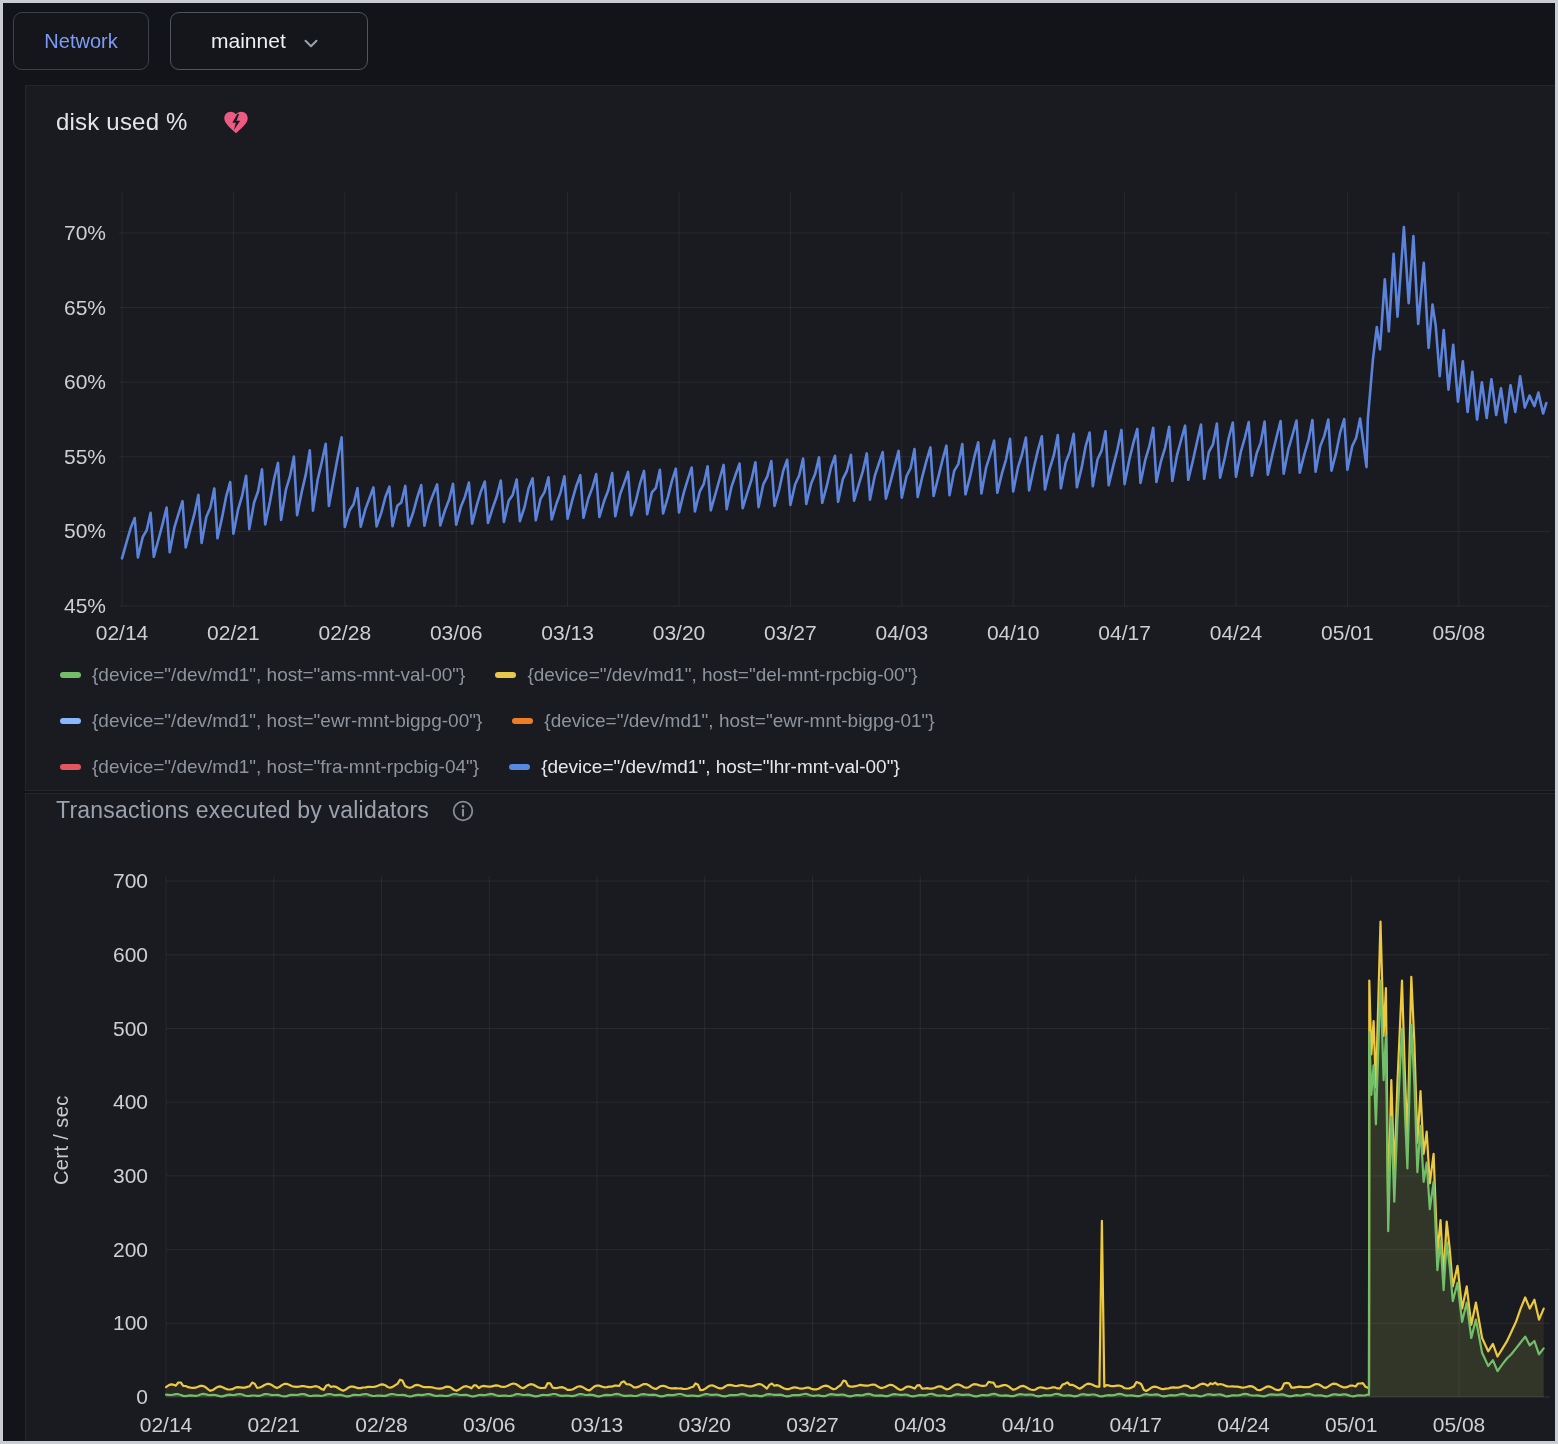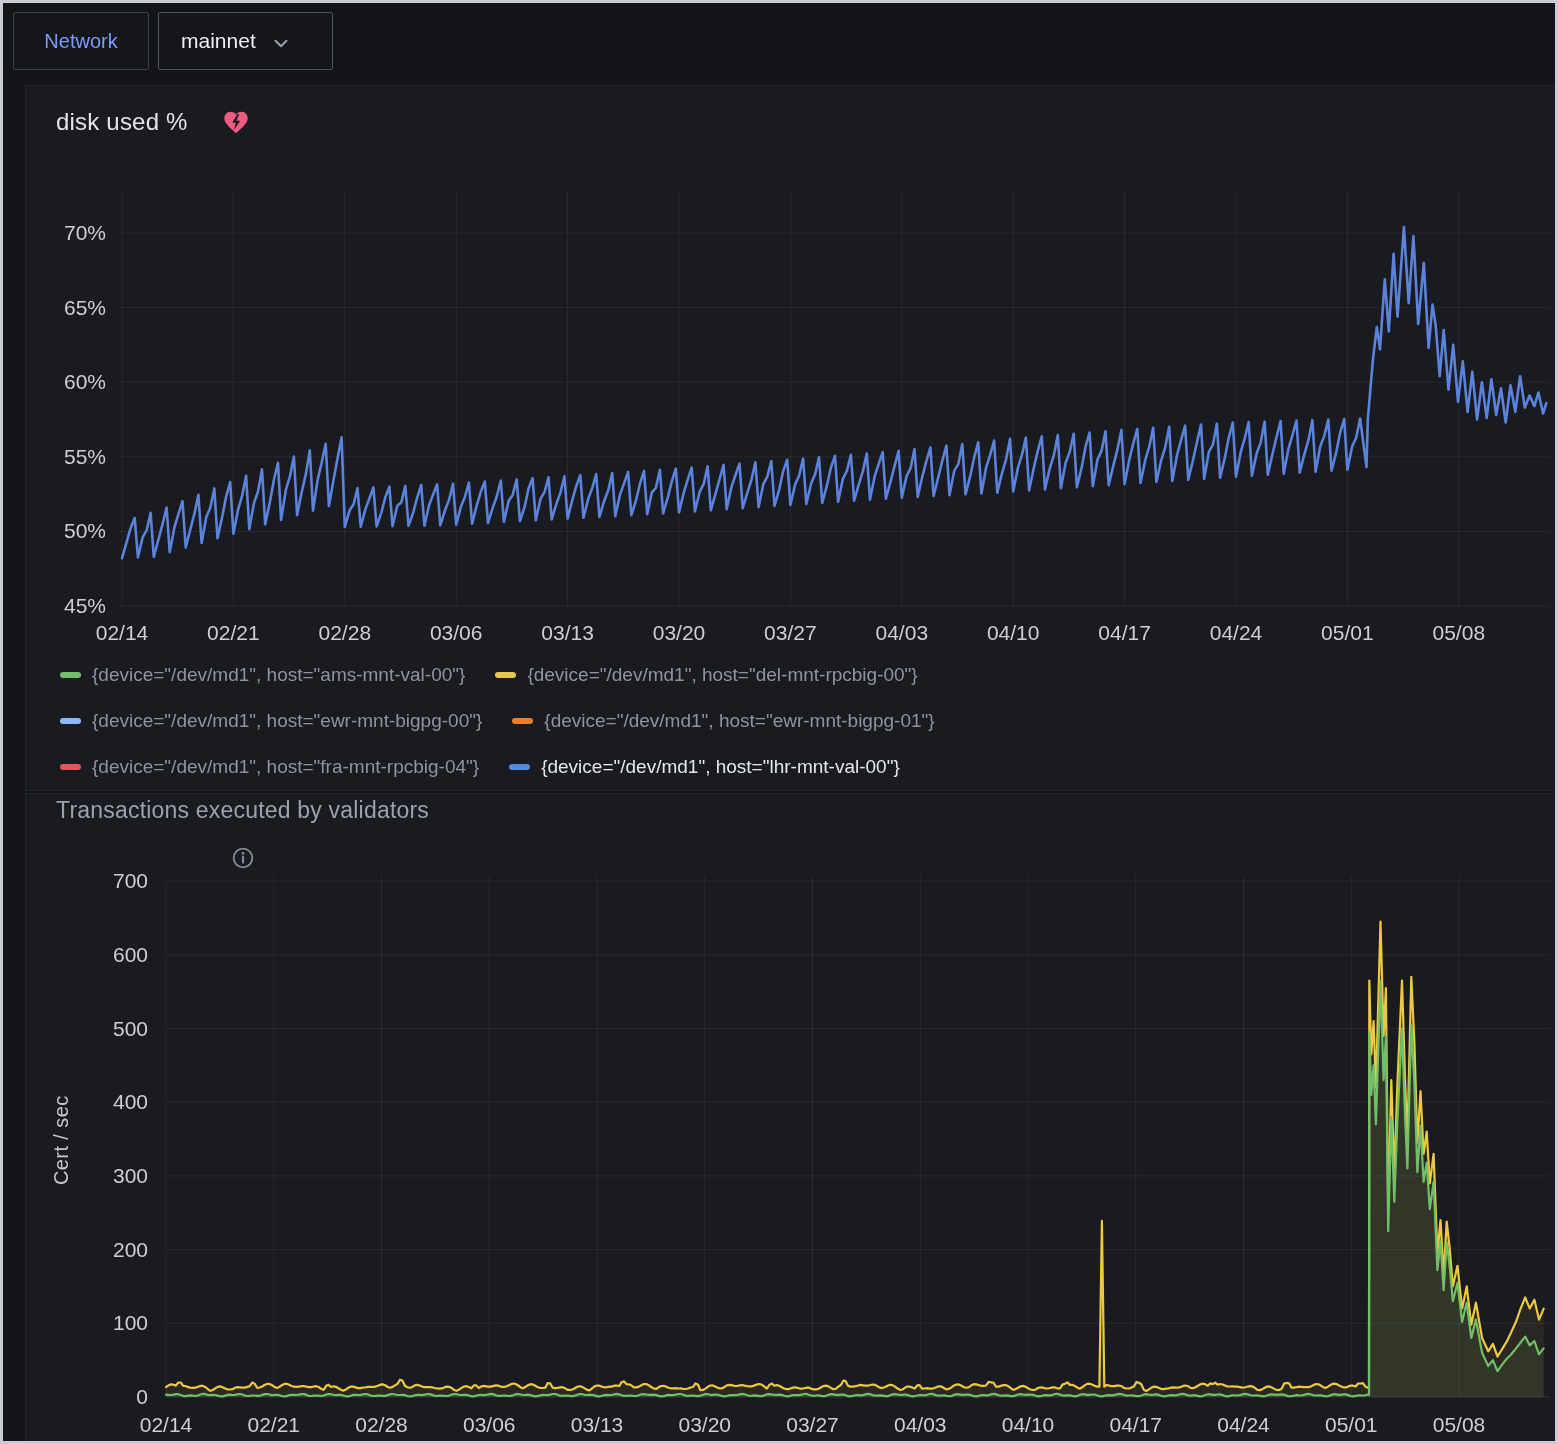--- a/index.html
+++ b/index.html
@@ -4,35 +4,35 @@
 <style>
   html,body{margin:0;padding:0;background:#888;}
   .frame{
     position:relative;width:1558px;height:1444px;box-sizing:border-box;
     background:#131419;border:3px solid #c9ccd2;overflow:hidden;
     font-family:"Liberation Sans",sans-serif;
   }
   
   .varbox{
     position:absolute;box-sizing:border-box;display:flex;align-items:center;
-    border:1px solid #3d4149;border-radius:2px;background:#15161b;
+    border:1px solid #3d4149;border-radius:9px;background:#15161b;
   }
   .box-network{left:10px;top:9px;width:136px;height:58px;justify-content:center;}
   .box-network span{color:#7b9cf7;font-size:20px;font-weight:500;}
-  .box-mainnet{left:155px;top:9px;width:175px;height:58px;border-color:#50545d;padding-left:22px;cursor:pointer;}
+  .box-mainnet{left:167px;top:9px;width:198px;height:58px;border-color:#50545d;padding-left:40px;cursor:pointer;}
   .box-mainnet span{color:#eceef1;font-size:21px;font-weight:500;}
   .box-mainnet svg{margin-left:14px;margin-top:3px;}
   
   .panel{position:absolute;left:22px;width:1538px;box-sizing:border-box;
     background:#191b20;border:1px solid #24262d;}
   .panel1{top:82px;height:706px;}
   .panel2{top:790px;height:652px;border-bottom:none;}
   .p-header{position:absolute;left:30px;top:22px;display:flex;align-items:center;gap:34px;z-index:2;}
   .p-header h2{margin:0;font-size:24px;font-weight:500;color:#e2e4e8;letter-spacing:.2px;}
-  .p-header2{position:absolute;left:30px;top:3px;display:flex;align-items:center;gap:22px;z-index:2;flex-direction:column;}
+  .p-header2{position:absolute;left:30px;top:3px;display:flex;align-items:center;gap:22px;z-index:2;}
   .p-header2 h2{margin:0;font-size:23px;font-weight:500;color:#9aa2ad;letter-spacing:.2px;}
   .chart{position:absolute;display:block;}
   .chart1{left:0;top:96px;width:1538px;height:478px;}
   .chart2{left:0;top:60px;width:1538px;height:588px;}
   .ylabel2{
     position:absolute;left:24px;top:246px;height:200px;writing-mode:vertical-rl;
     transform:rotate(180deg);font-size:20px;color:#c6c8cc;text-align:center;letter-spacing:.4px;
   }
   
   .legend{position:absolute;left:34px;top:578px;display:flex;flex-direction:column;gap:24px;}

